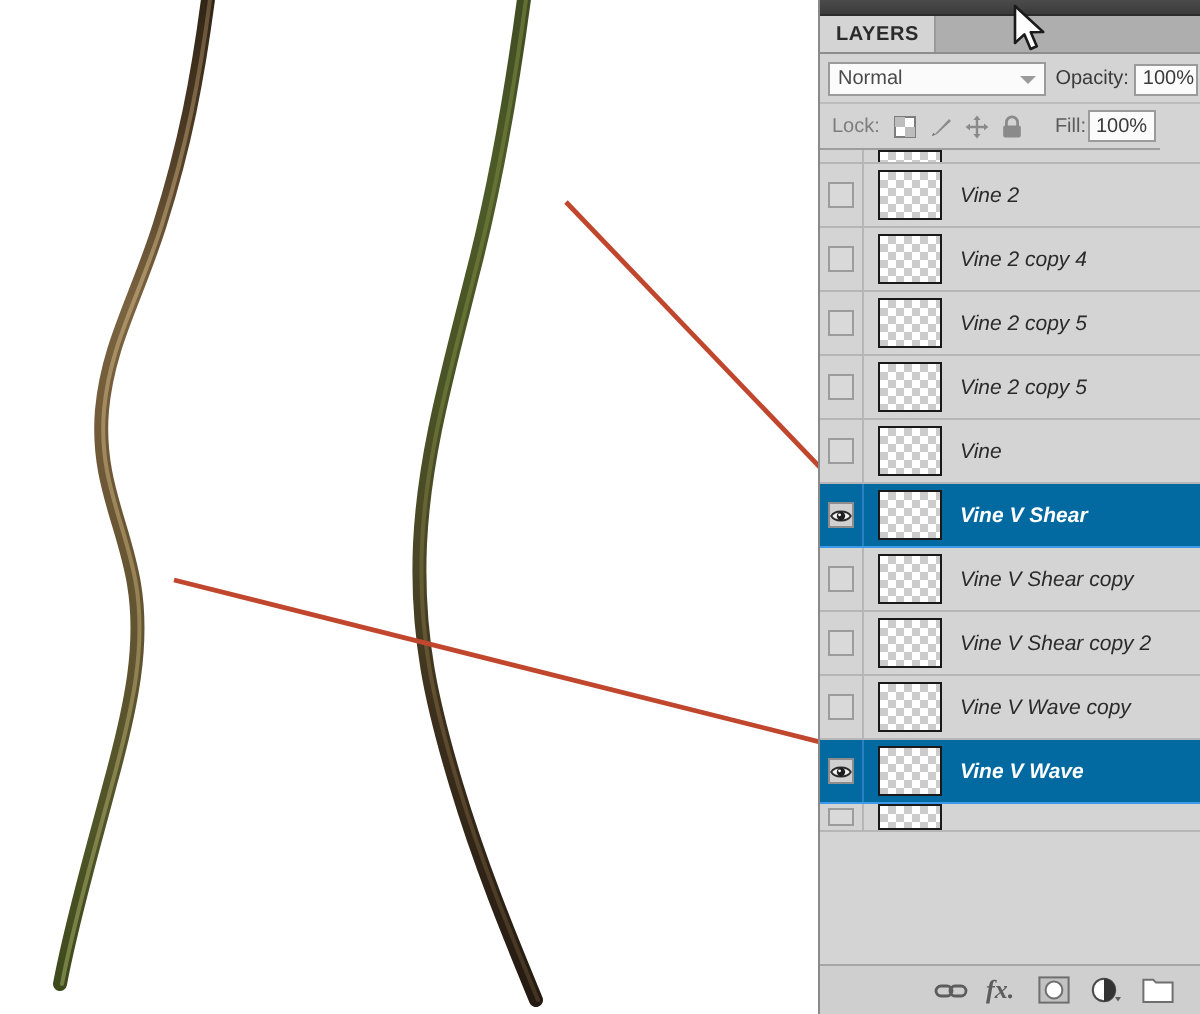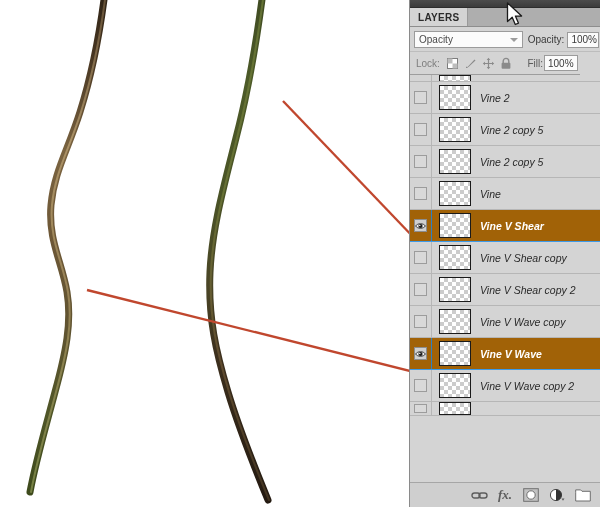--- a/index.html
+++ b/index.html
@@ -139,21 +139,21 @@
     background: #d4d4d4;
     overflow: hidden;
   }
   .layer-row {
     position: relative;
     height: 32px;
     display: flex; align-items: center;
     border-bottom: 1px solid #b6b6b6;
     background: #d4d4d4;
   }
-  .layer-row.selected { background: #a16207; border-bottom-color: #3d9ae8; }
+  .layer-row.selected { background: #0369a1; border-bottom-color: #3d9ae8; }
   .eye-cell {
     width: 22px; height: 100%;
     display: flex; align-items: center; justify-content: center;
     border-right: 1px solid #b6b6b6;
     flex: 0 0 22px;
   }
   .layer-row.selected .eye-cell { border-right-color: #2b7fc4; }
   .eye-box {
     width: 13px; height: 13px;
     border: 1px solid #9c9c9c;
@@ -202,21 +202,21 @@
     position: absolute; left: 0; bottom: 0;
     width: 191px; height: 25px;
     background: #cfcfcf;
     border-top: 1px solid #a6a6a6;
     display: flex; align-items: center;
     justify-content: flex-end;
     padding-right: 6px;
   }
   .footer-btn {
     width: 24px; height: 20px;
-    display: flex; align-items: center; justify-content: center;
+    display: flex; align-items: center; justify-content: flex-start;
     margin-left: 2px;
   }
   .fx-text {
     font-family: "Liberation Serif", serif;
     font-style: italic;
     font-size: 13px;
     color: #5d5d5d;
     font-weight: bold;
   }
 
@@ -291,21 +291,21 @@
 
     <div class="tab-row">
       <div class="tab">
         <span>LAYERS</span>
       </div>
       <div class="tab-filler"></div>
     </div>
 
     <div class="blend-row">
       <div class="blend-select">
-        <span>Opacity</span>
+        <span>Normal</span>
         <span class="blend-caret"></span>
       </div>
       <span class="opacity-label">Opacity:</span>
       <div class="opacity-field">
         <span>100%</span>
       </div>
     </div>
 
     <div class="lock-row">
       <span class="lock-label">Lock:</span>
@@ -356,20 +356,29 @@
           <div class="layer-name"></div>
         </div>
         <div class="layer-row">
           <div class="eye-cell">
             <div class="eye-box"></div>
           </div>
           <div class="thumb-cell">
             <div class="thumb"></div>
           </div>
           <div class="layer-name">Vine 2</div>
+        </div>
+        <div class="layer-row">
+          <div class="eye-cell">
+            <div class="eye-box"></div>
+          </div>
+          <div class="thumb-cell">
+            <div class="thumb"></div>
+          </div>
+          <div class="layer-name">Vine 2 copy 4</div>
         </div>
         <div class="layer-row">
           <div class="eye-cell">
             <div class="eye-box"></div>
           </div>
           <div class="thumb-cell">
             <div class="thumb"></div>
           </div>
           <div class="layer-name">Vine 2 copy 5</div>
         </div>
@@ -441,29 +450,20 @@
                 <circle cx="5.5" cy="4" r="2.1" fill="#1d1d1d"></circle>
                 <circle cx="4.8" cy="3.4" r="0.7" fill="#ffffff"></circle>
               </svg>
             </div>
           </div>
           <div class="thumb-cell">
             <div class="thumb"></div>
           </div>
           <div class="layer-name">Vine V Wave</div>
         </div>
-        <div class="layer-row">
-          <div class="eye-cell">
-            <div class="eye-box"></div>
-          </div>
-          <div class="thumb-cell">
-            <div class="thumb"></div>
-          </div>
-          <div class="layer-name">Vine V Wave copy 2</div>
-        </div>
         <div class="layer-row partial-bottom">
           <div class="eye-cell">
             <div class="eye-box"></div>
           </div>
           <div class="thumb-cell">
             <div class="thumb"></div>
           </div>
           <div class="layer-name"></div>
         </div>
       </div>

